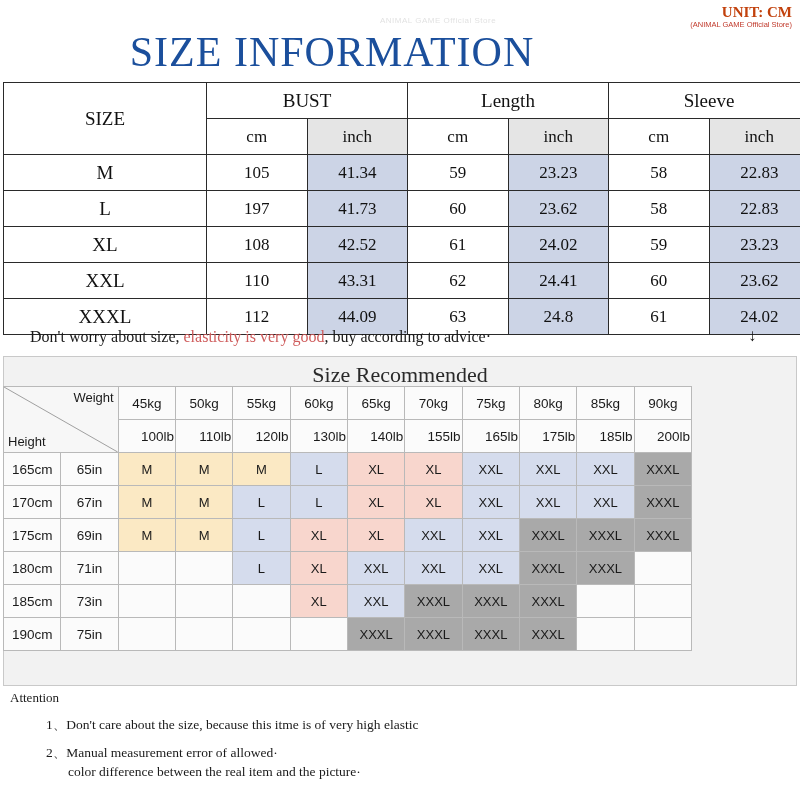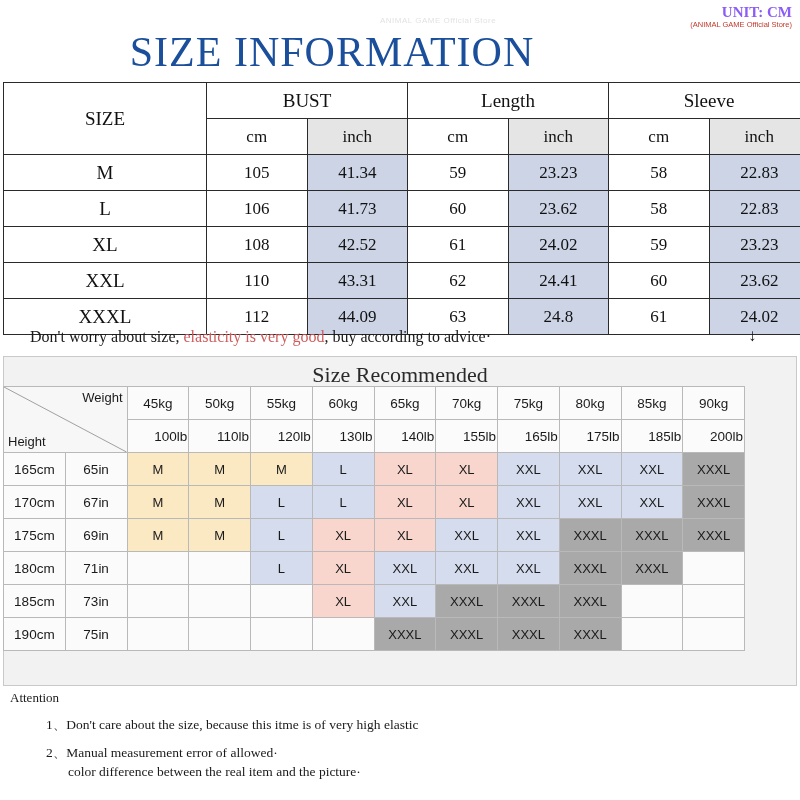--- a/index.html
+++ b/index.html
@@ -32,21 +32,21 @@
   .unit-wrap {
     position: absolute;
     top: 4px;
     right: 8px;
     text-align: right;
     line-height: 1.15;
   }
   .unit-main {
     font-size: 15px;
     font-weight: bold;
-    color: #8b5cf6;
+    color: #c2410c;
     font-family: "Liberation Serif", serif;
   }
   .unit-sub {
     font-size: 7.5px;
     color: #c0392b;
     font-family: "Liberation Sans", sans-serif;
   }
 
   
   .main-title {
@@ -127,21 +127,21 @@
     text-align: center;
     font-size: 22px;
     color: #2a2a2a;
     padding-top: 5px;
     font-family: "Liberation Serif", serif;
   }
   .rec-table {
     position: absolute;
     top: 386px;
     left: 3px;
-    width: 742px;
+    width: 689px;
     font-family: "Liberation Sans", sans-serif;
   }
   .rec-table td {
     border: 1px solid #b9b9b9;
     text-align: center;
     font-size: 13px;
     color: #1a1a1a;
     height: 30px;
     background: #fbfbfb;
   }
@@ -240,21 +240,21 @@
       <td class="sizecell">M</td>
       <td>105</td>
       <td class="inchcol">41.34</td>
       <td>59</td>
       <td class="inchcol">23.23</td>
       <td>58</td>
       <td class="inchcol">22.83</td>
     </tr>
     <tr>
       <td class="sizecell">L</td>
-      <td>106</td>
+      <td>197</td>
       <td class="inchcol">41.73</td>
       <td>60</td>
       <td class="inchcol">23.62</td>
       <td>58</td>
       <td class="inchcol">22.83</td>
     </tr>
     <tr>
       <td class="sizecell">XL</td>
       <td>108</td>
       <td class="inchcol">42.52</td>

